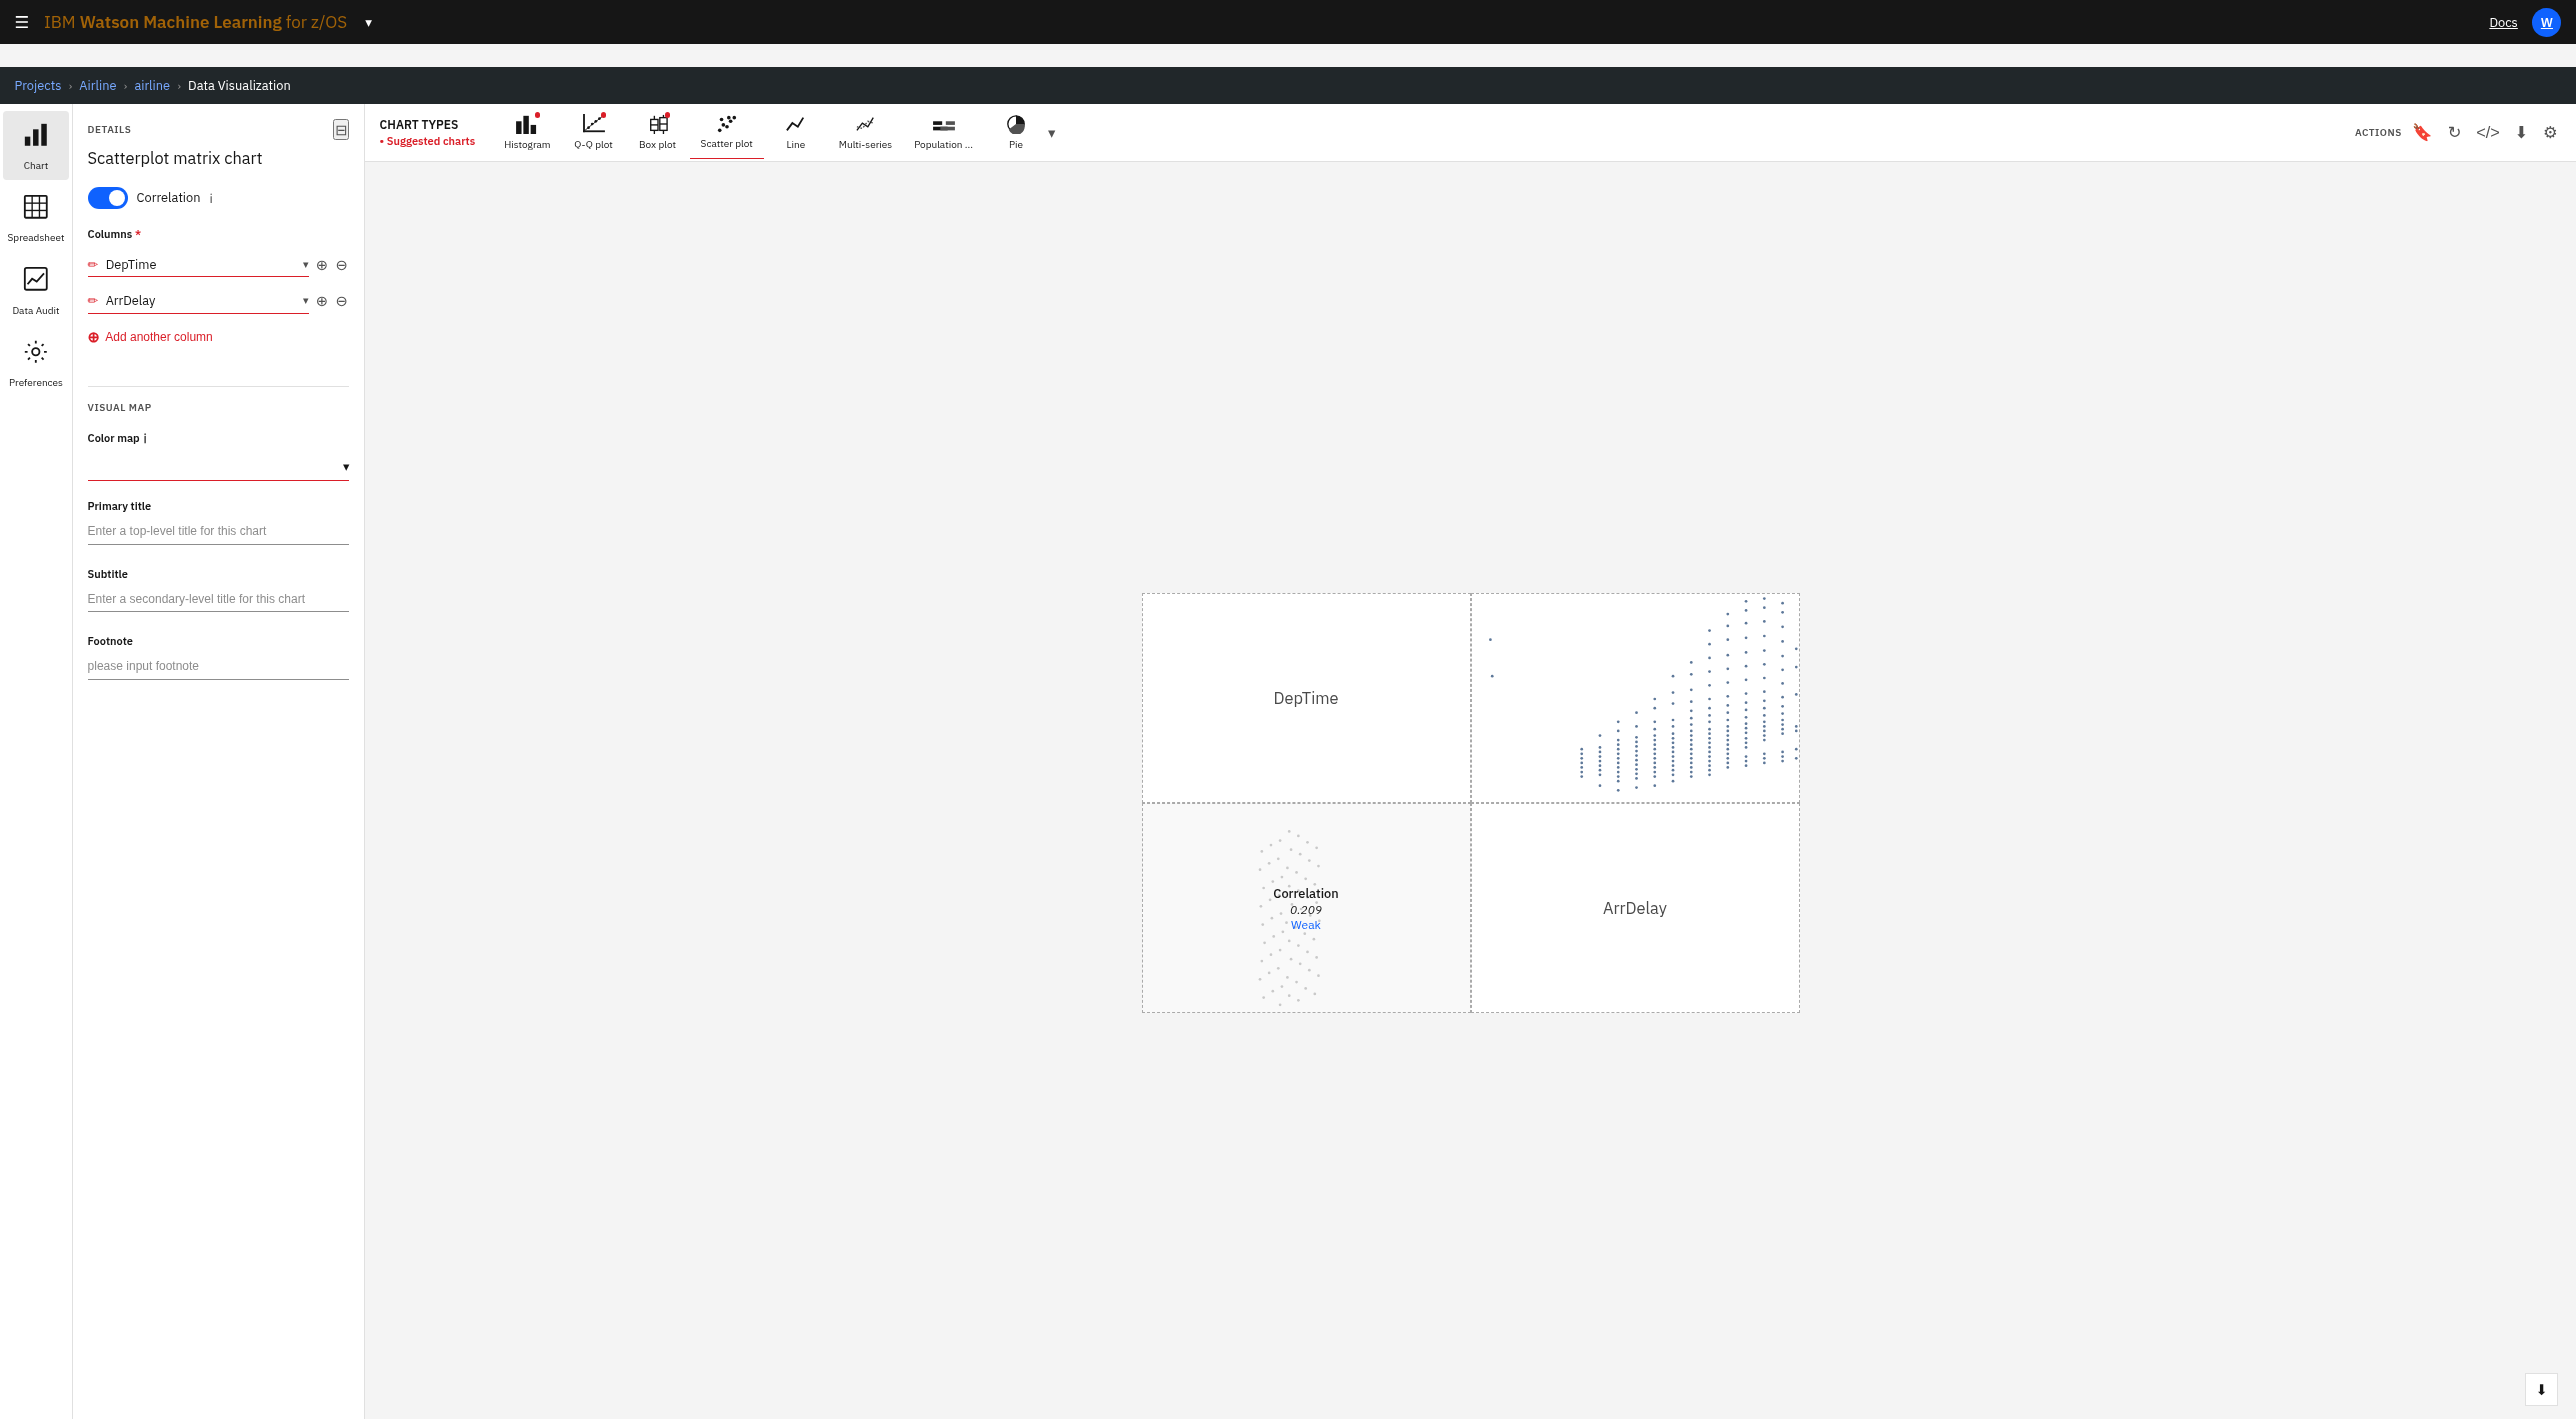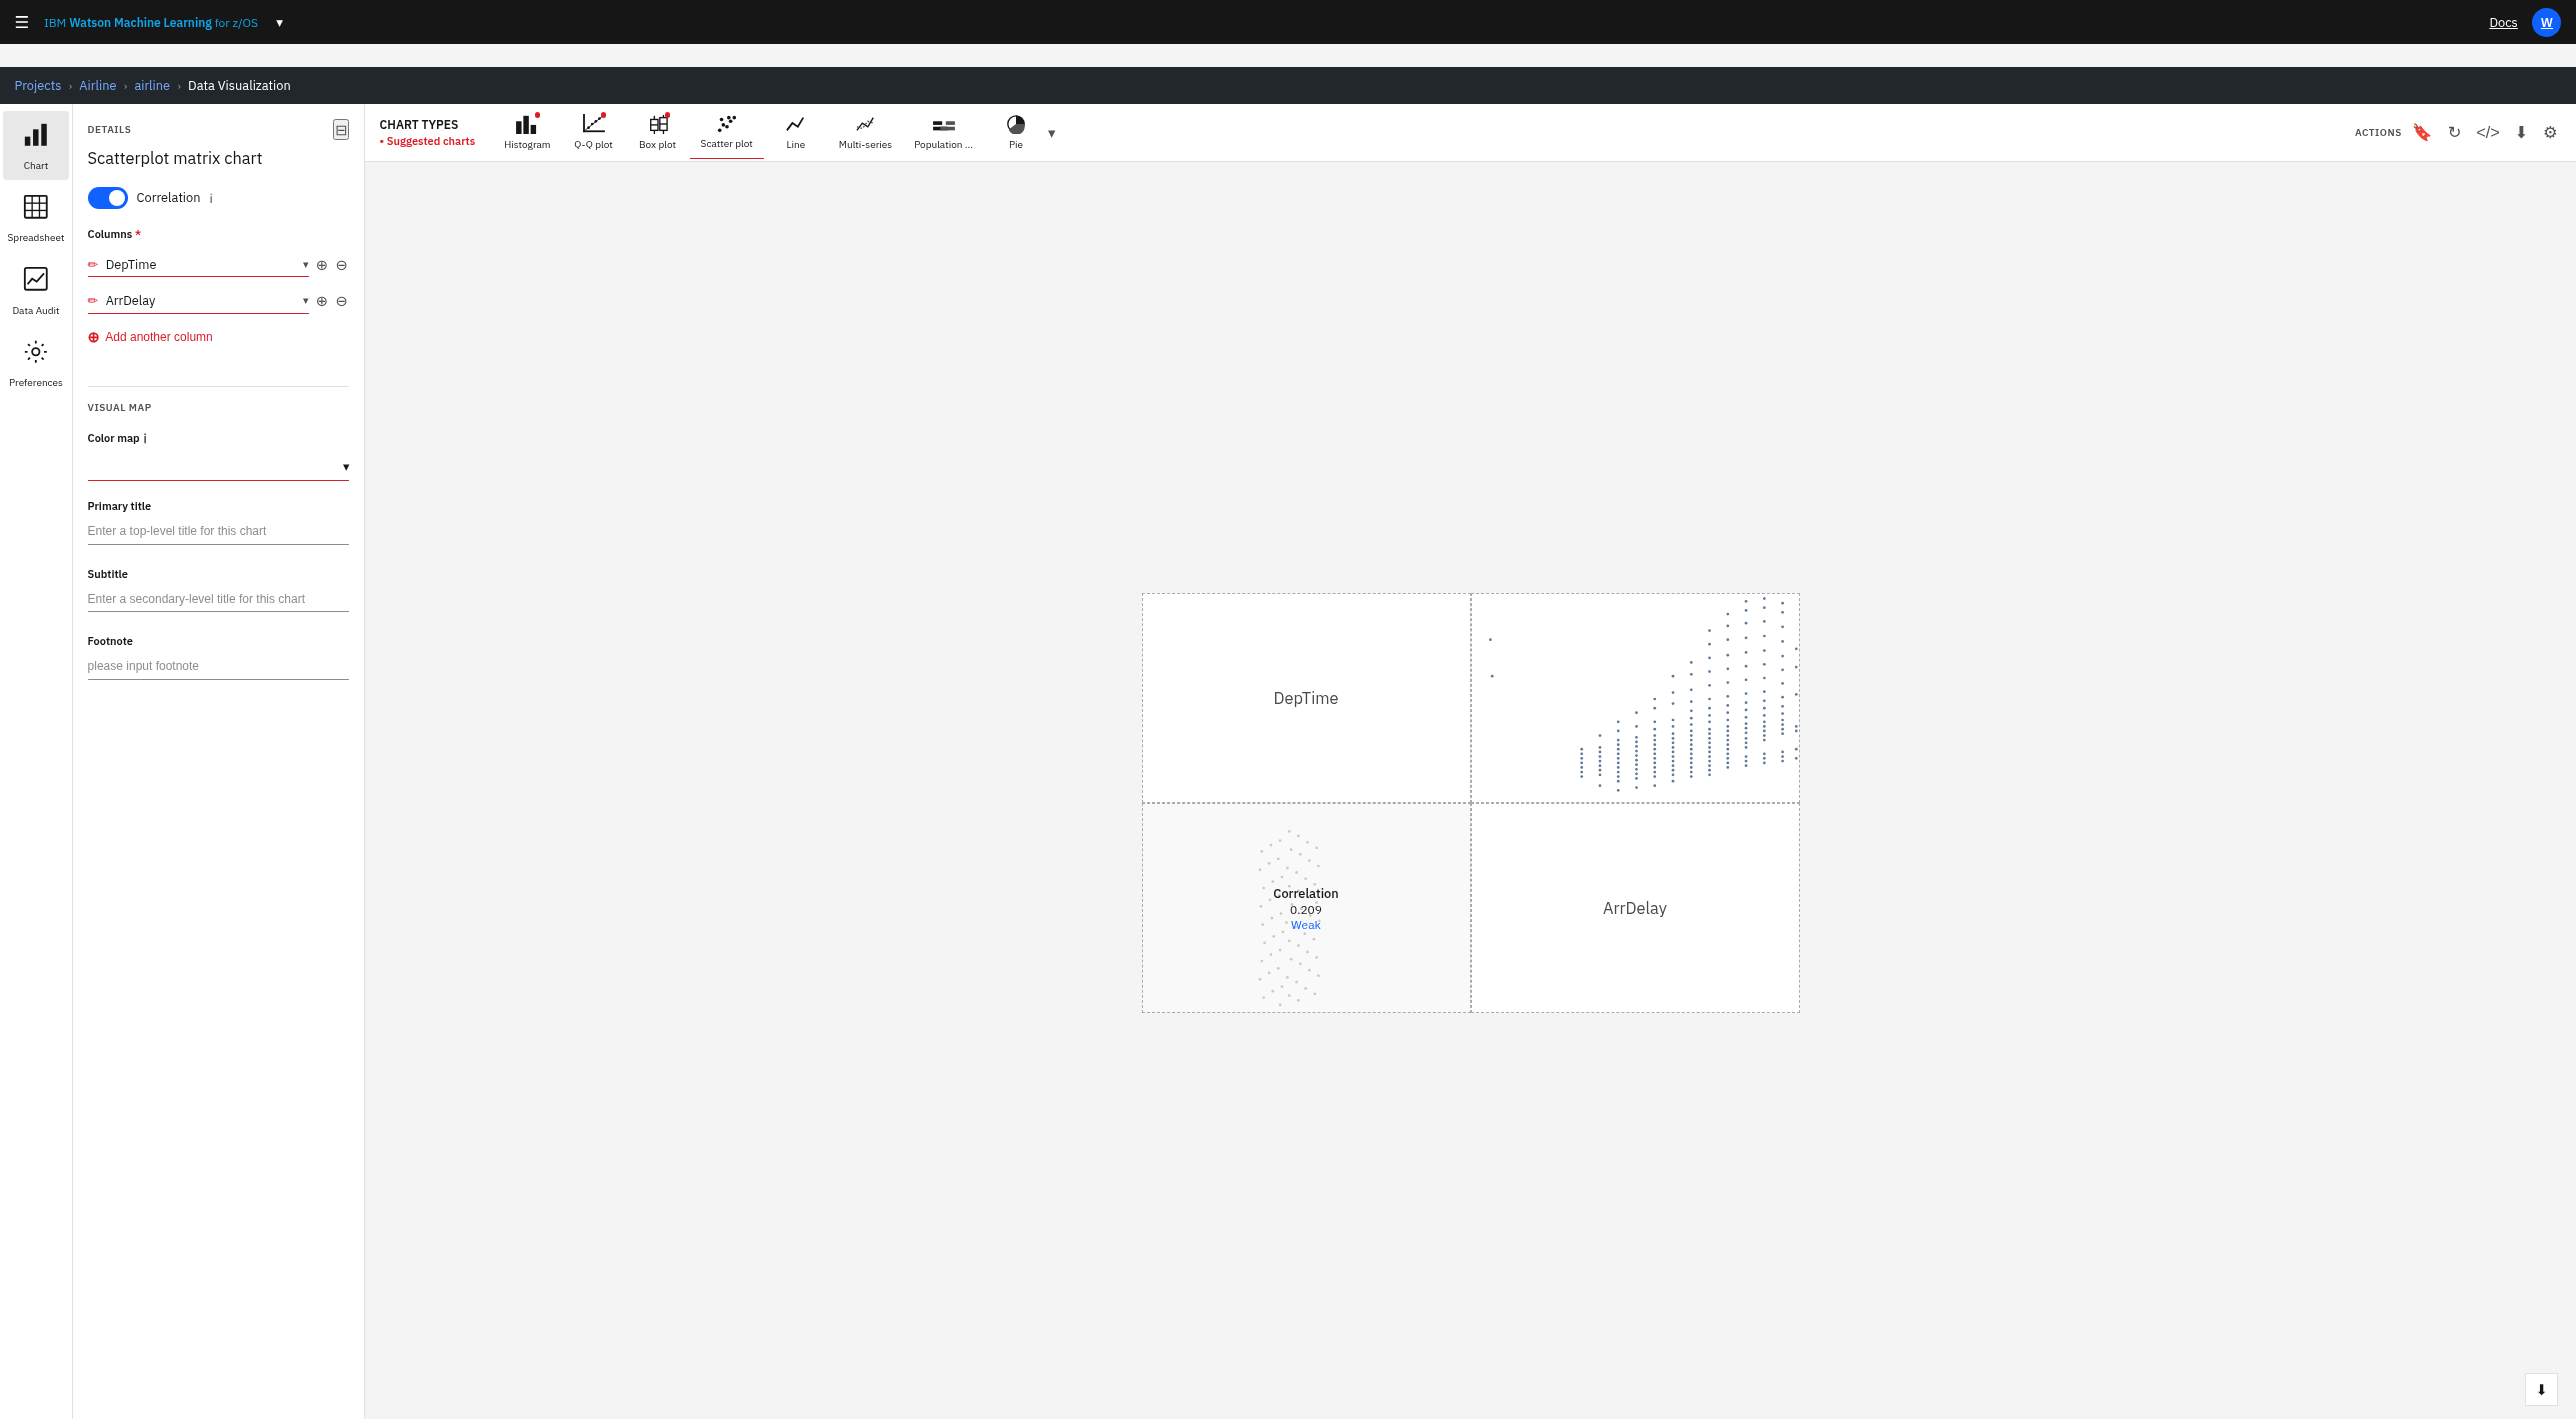--- a/index.html
+++ b/index.html
@@ -9,21 +9,21 @@
     .top-nav {
       background: #161616;
       color: #fff;
       height: 44px;
       display: flex;
       align-items: center;
       padding: 0 14.6px;
       gap: 14.6px;
     }
     .top-nav .hamburger { color: #fff; font-size: 16.4px; cursor: pointer; }
-    .top-nav .brand { color: #0ea5e9; font-size: 12px; font-weight: 400; }
+    .top-nav .brand { color: #a16207; font-size: 17px; font-weight: 400; }
     .top-nav .brand strong { font-weight: 600; }
     .top-nav .dropdown-btn { color: #fff; background: none; border: none; cursor: pointer; margin-left: 3.7px; }
     .top-nav .right { margin-left: auto; display: flex; align-items: center; gap: 14.6px; text-decoration: underline; }
     .top-nav .docs-link { color: #fff; font-size: 12.8px; cursor: pointer; }
     .top-nav .avatar { width: 29px; height: 29px; border-radius: 50%; background: #0f62fe; color: #fff; display: flex; align-items: center; justify-content: center; font-size: 12.8px; font-weight: 600; }
 
     
     .breadcrumb {
       background: #21272a;
       color: #fff;
@@ -823,21 +823,21 @@
               <circle cx="131" cy="132" r="1.5"></circle>
               <circle cx="133" cy="152" r="1.5"></circle>
               <circle cx="130" cy="172" r="1.5"></circle>
               <circle cx="128" cy="192" r="1.5"></circle>
               <circle cx="132" cy="212" r="1.5"></circle>
             </g>
           </svg>
           
           <div style="position:absolute; top:50%; left:50%; transform:translate(-50%,-50%); text-align:center;">
             <div style="font-size:12.8px; color:#161616; font-weight:500;">Correlation</div>
-            <div style="font-size:12px; color:#161616;">0.209</div>
+            <div style="font-size:12px; color:#161616;font-style:italic;">0.209</div>
             <div style="font-size:12px; color:#0f62fe;">Weak</div>
           </div>
         </div>
 
         <div style="position:absolute; left:329px; top:210px; width:329px; height:210px; border:0.9px dashed #aaa; display:flex; align-items:center; justify-content:center; background:#fff;">
           <span style="font-size:16.4px; color:#4a4a4a;">ArrDelay</span>
         </div>
       </div>
 
     </div>

